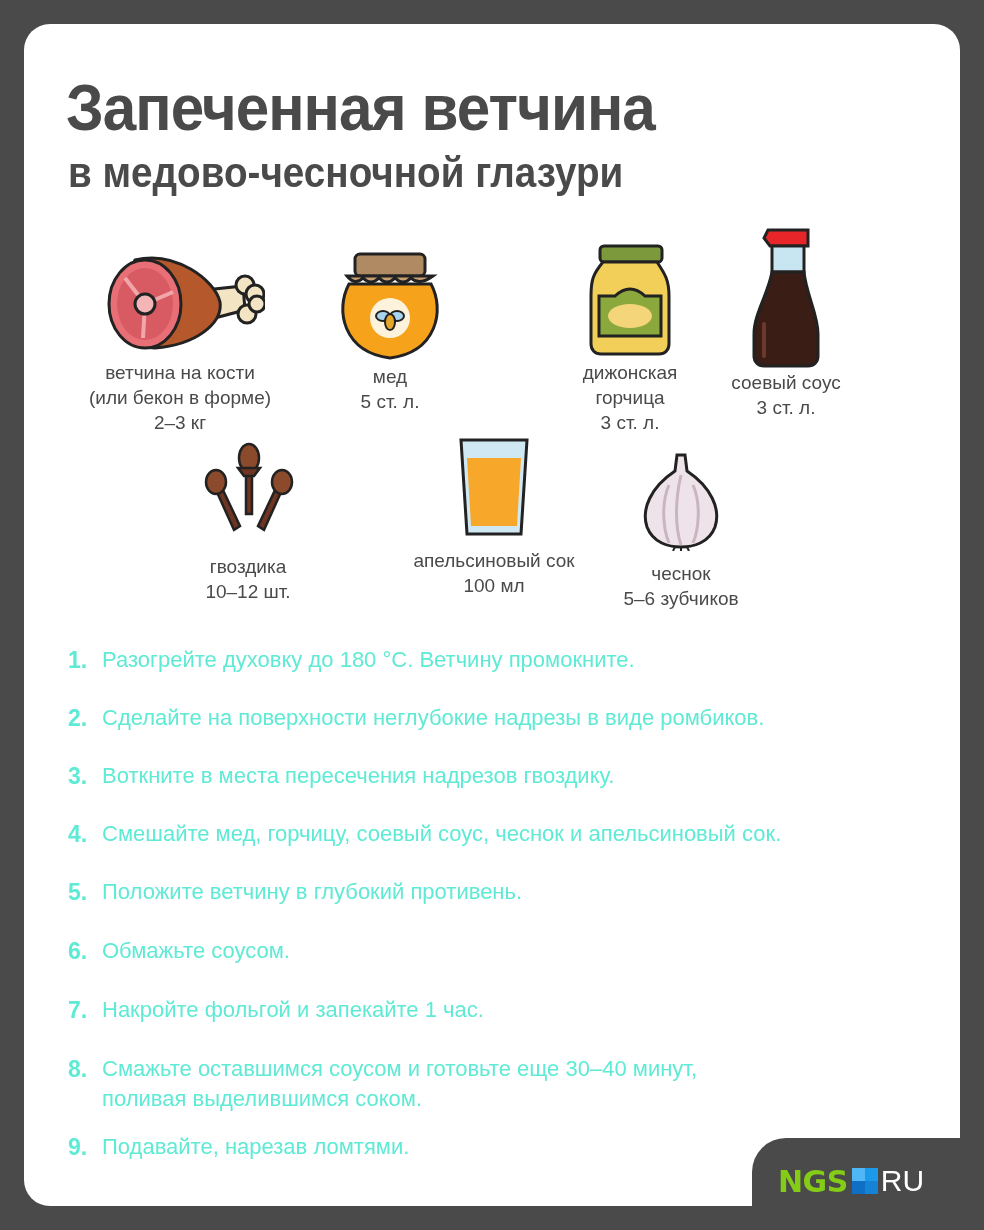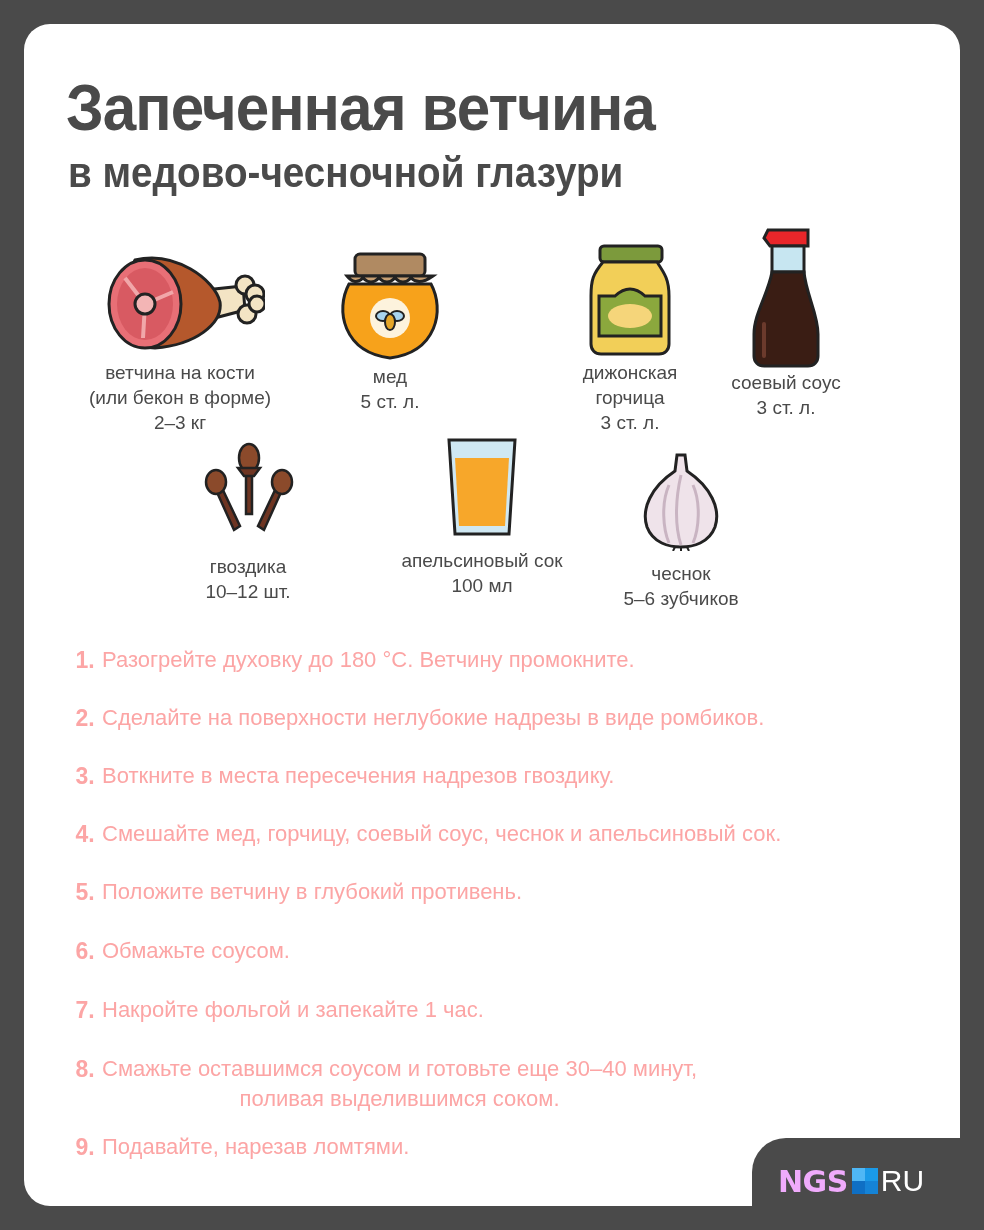--- a/index.html
+++ b/index.html
@@ -6,25 +6,25 @@
   body{width:984px;height:1230px;background:#4a4a4a;position:relative;overflow:hidden;font-family:"Liberation Sans","DejaVu Sans",sans-serif;}
   .card{position:absolute;left:24px;top:24px;width:936px;height:1182px;background:#fff;border-radius:26px;}
   .notch{position:absolute;left:752px;top:1138px;width:232px;height:92px;background:#4a4a4a;border-top-left-radius:34px;}
   .notch-cap{position:absolute;left:724px;top:1110px;width:236px;height:28px;background:#fff;border-bottom-right-radius:28px;}
   .title{position:absolute;left:66px;top:68px;margin:0;font-size:64px;font-weight:700;color:#4a4a4a;letter-spacing:-1px;line-height:80px;transform:scaleX(0.94);transform-origin:left center;}
   .subtitle{position:absolute;left:68px;top:146px;margin:0;font-size:42px;font-weight:700;color:#4a4a4a;line-height:54px;transform:scaleX(0.92);transform-origin:left center;}
   .ing{position:absolute;text-align:center;}
   .ing .icon{display:block;margin:0 auto;}
   .ing .lbl{font-size:19px;line-height:25px;color:#4a4a4a;white-space:nowrap;}
   .steps{position:absolute;left:68px;top:640px;width:880px;}
-  .step{position:absolute;left:0;font-size:22px;line-height:30px;color:#fca5a5;white-space:nowrap;text-align:center;}
+  .step{position:absolute;left:0;font-size:22px;line-height:30px;color:#5eead4;white-space:nowrap;}
   .step .num{font-weight:700;font-size:23px;display:inline-block;width:34px;}
   .step .txt{display:inline-block;vertical-align:top;}
   .logo{position:absolute;left:778px;top:1163px;height:36px;display:flex;align-items:center;}
-  .logo .ngs{font-weight:900;font-size:30px;color:#f0abfc;letter-spacing:-0.5px;font-family:"DejaVu Sans",sans-serif;}
+  .logo .ngs{font-weight:900;font-size:30px;color:#84cc16;letter-spacing:-0.5px;font-family:"DejaVu Sans",sans-serif;}
   .logo .sq{width:26px;height:26px;margin:0 3px 0 4px;display:grid;grid-template-columns:1fr 1fr;grid-template-rows:1fr 1fr;}
   .logo .ru{font-size:30px;color:#fff;font-family:"Liberation Sans",sans-serif;}
 </style>
 </head>
 <body>
 
 <div class="card"></div>
 <div class="notch-cap"></div>
 <div class="notch"></div>
 
@@ -93,21 +93,21 @@
     <path d="M40 28 L62 28 L56 36 L46 36 Z" fill="#6e3522" stroke="#222" stroke-width="2.5"></path>
     <path d="M18 50 L36 90 L42 86 L24 48 Z" fill="#6e3522" stroke="#222" stroke-width="2.5"></path>
     <ellipse cx="18" cy="42" rx="10" ry="12" fill="#8b4a2b" stroke="#222" stroke-width="2.5"></ellipse>
     <path d="M84 50 L66 90 L60 86 L78 48 Z" fill="#6e3522" stroke="#222" stroke-width="2.5"></path>
     <ellipse cx="84" cy="42" rx="10" ry="12" fill="#8b4a2b" stroke="#222" stroke-width="2.5"></ellipse>
   </svg>
   <div class="lbl" style="margin-top:18px">гвоздика</div>
   <div class="lbl">10–12 шт.</div>
 </div>
 
-<div class="ing" style="left:372px;top:436px;width:220px;">
+<div class="ing" style="left:384px;top:436px;width:220px;">
   <svg class="icon" width="74" height="102" viewBox="0 0 74 102">
     <path d="M4 4 L70 4 L64 98 L10 98 Z" fill="#cfe8f3" stroke="#222" stroke-width="3"></path>
     <path d="M10 22 L64 22 L60 90 L14 90 Z" fill="#f7a72a"></path>
   </svg>
   <div class="lbl" style="margin-top:10px">апельсиновый сок</div>
   <div class="lbl">100 мл</div>
 </div>
 
 <div class="ing" style="left:606px;top:451px;width:150px;">
   <svg class="icon" width="80" height="100" viewBox="0 0 80 100">

